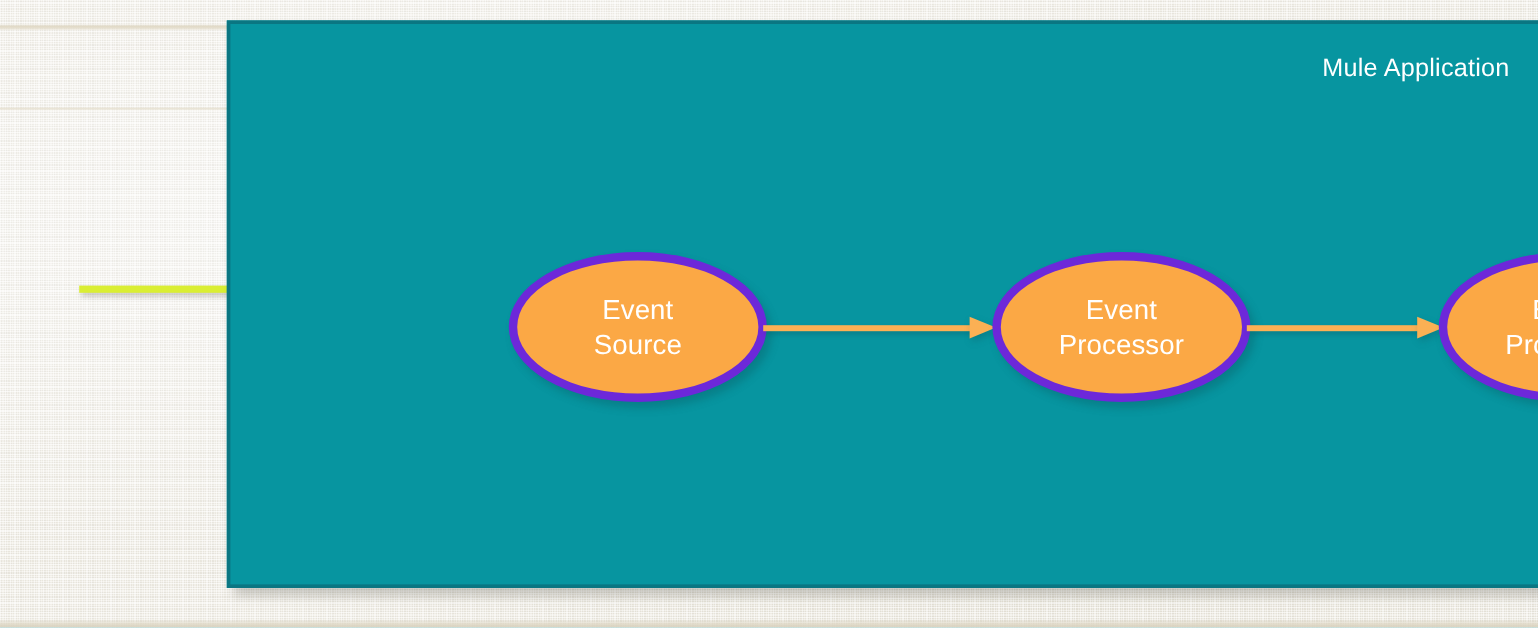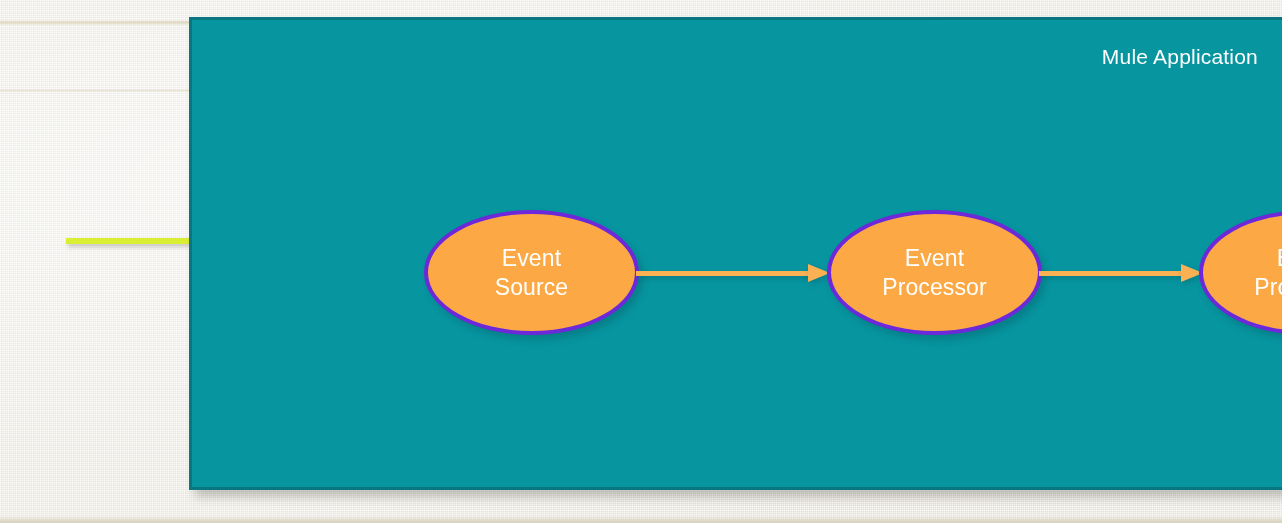--- a/index.html
+++ b/index.html
@@ -80,21 +80,21 @@
     white-space: nowrap;
   }
 
   
   .node-ellipse {
     position: absolute;
     width: 215px;
     height: 125px;
     border-radius: 50%;
     background-color: #fba845;
-    border: 4px solid #6d28d9;
+    border: 7px solid #6d28d9;
     box-sizing: border-box;
     box-shadow: 4px 5px 7px rgba(10,80,88,0.32);
     display: flex;
     align-items: center;
     justify-content: center;
   }
   .node-label {
     color: #ffffff;
     font-size: 23px;
     line-height: 29px;

